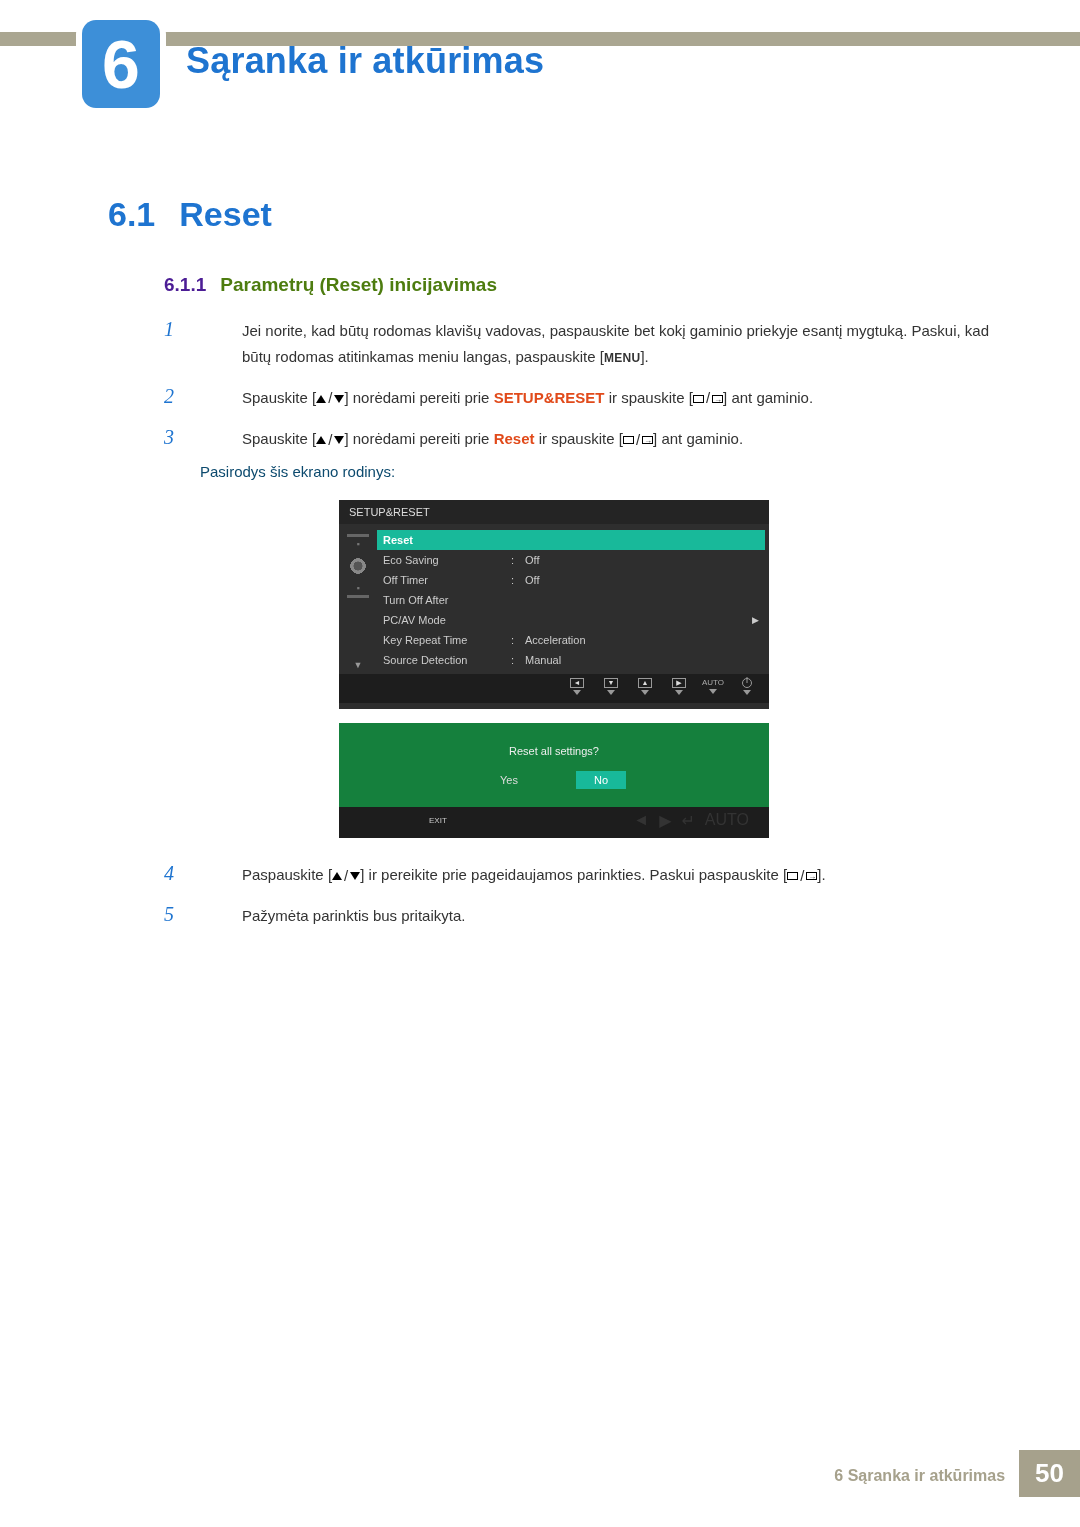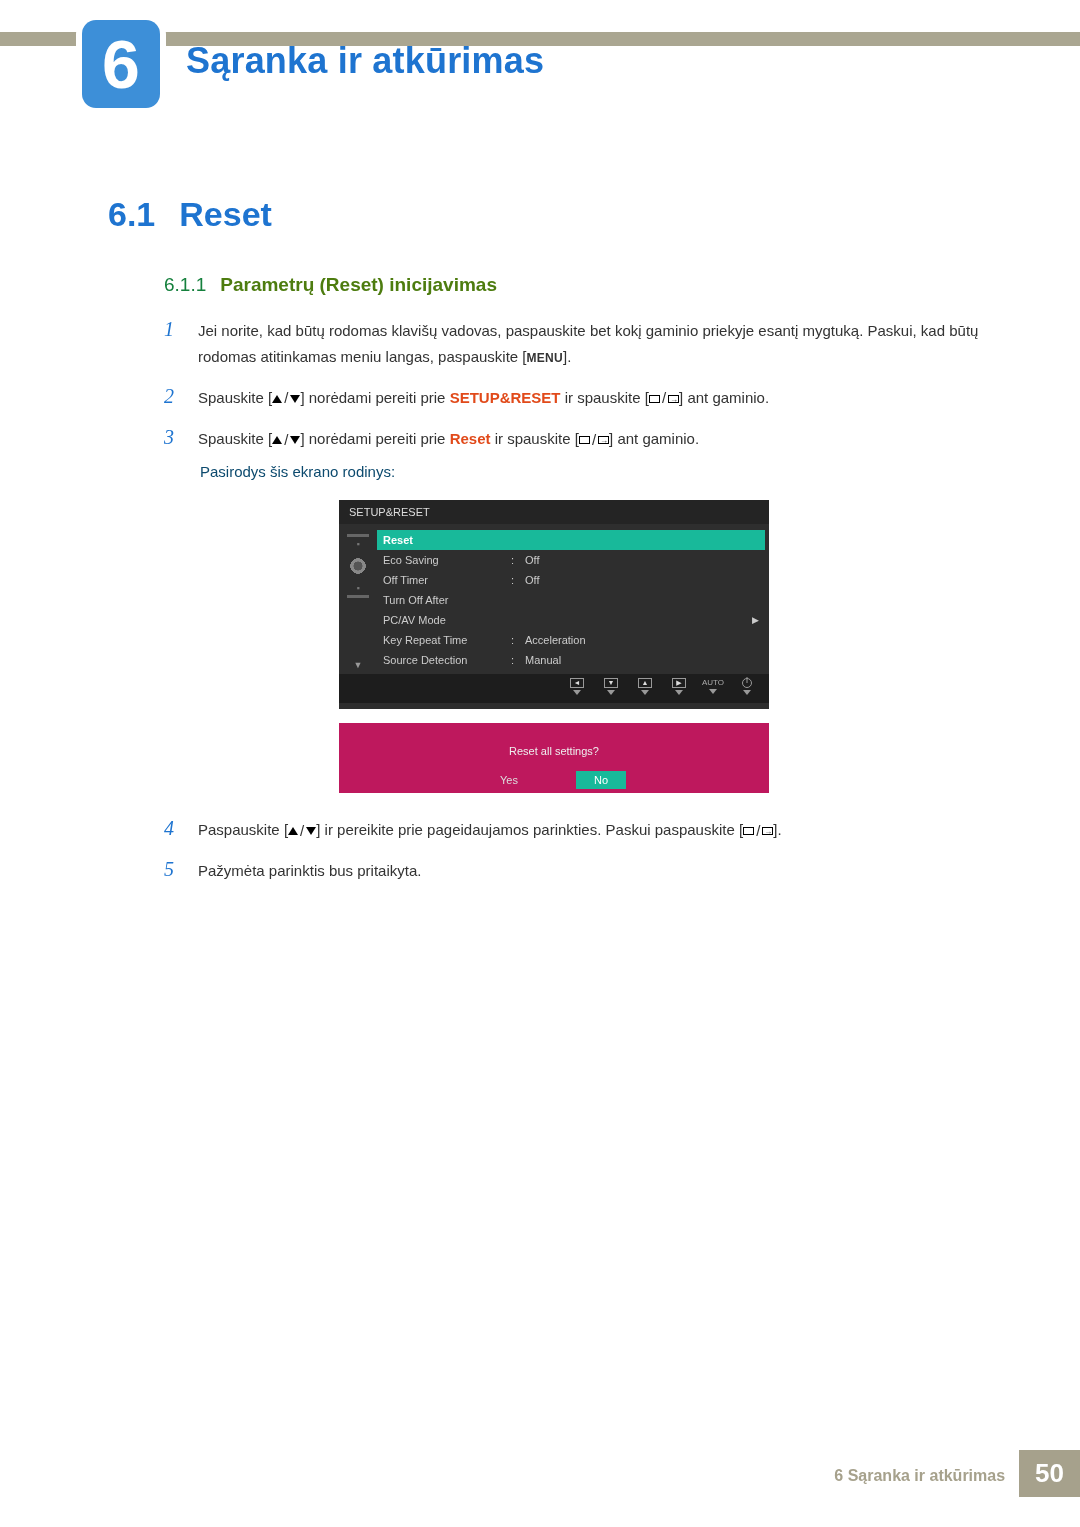--- a/index.html
+++ b/index.html
@@ -41,25 +41,25 @@
   }
   .content {
     position: absolute;
     top: 195px; left: 108px; right: 80px;
   }
   .h1-row { display: flex; gap: 24px; align-items: baseline; margin-bottom: 40px; }
   .h1-num { color: #1e74d0; font-size: 34px; font-weight: bold; }
   .h1-title { color: #1e74d0; font-size: 34px; font-weight: bold; }
   .intro { font-size: 15px; color: #333; margin-left: 56px; margin-bottom: 34px; }
   .h2-row { display: flex; gap: 14px; align-items: baseline; margin-left: 56px; margin-bottom: 22px; }
-  .h2-num { color: #15803d; font-size: 19px; font-weight: normal; }
+  .h2-num { color: #4c1d95; font-size: 19px; font-weight: bold; }
   .h2-title { color: #4d7c0f; font-size: 19px; font-weight: bold; }
   .step { display: flex; gap: 18px; margin-left: 56px; margin-bottom: 14px; align-items: flex-start; }
   .step-num { color: #1e74d0; font-size: 20px; font-style: italic; font-family: Georgia, serif; width: 16px; flex-shrink:0; line-height:1.1;}
-  .step-body { font-size: 15px; color: #333; line-height: 1.75; }
+  .step-body { font-size: 15px; color: #333; line-height: 1.75; margin-left: 44px; }
   .inline-bold-red { color: #e14a1a; font-weight: bold; }
   .inline-bold-menu { font-weight: bold; font-size: 12px; letter-spacing: 0.3px; }
   .updown { display:inline-flex; align-items:center; gap:2px; vertical-align:middle;}
   .tri { display:inline-block; width:0; height:0; }
   .tri.up { border-left:5px solid transparent; border-right:5px solid transparent; border-bottom:8px solid #000;}
   .tri.down { border-left:5px solid transparent; border-right:5px solid transparent; border-top:8px solid #000;}
   .src-icons { display:inline-flex; align-items:center; gap:2px; vertical-align:middle;}
   .src-icons .sq { width:11px; height:8px; border:1.5px solid #000; }
   .src-icons .sq.arrow { position:relative;}
   .src-icons .sq.arrow::after { content:"→"; position:absolute; font-size:8px; top:-3px; left:1px;}
@@ -106,25 +106,25 @@
     align-items:center;
   }
   .osd-nav .btn { color:#ddd; font-size:9px; display:flex; flex-direction:column; align-items:center; gap:2px; width:24px;}
   .osd-nav .btn .ic { width:14px; height:10px; border:1px solid #999; display:flex; align-items:center; justify-content:center; font-size:7px;}
   .osd-nav .btn .ptr { width:0;height:0;border-left:4px solid transparent;border-right:4px solid transparent;border-top:5px solid #999;}
   .osd-nav .auto { font-size:8px; color:#aaa;}
   .osd-nav .pwr { width:10px;height:10px;border:1px solid #999;border-radius:50%;position:relative;}
   .osd-nav .pwr::after{content:"";position:absolute;left:50%;top:-2px;width:1px;height:6px;background:#999;transform:translateX(-50%);}
 
   .osd-confirm {
-    background:#be185d;
+    background:#15803d;
     margin-top:14px;
   }
   .osd-confirm .msg { text-align:center; color:#eee; font-size:11px; padding:22px 0 14px 0;}
-  .osd-confirm .choice { display:flex; justify-content:center; gap:40px; padding-bottom:4px; font-size:11px;align-items:flex-end;}
+  .osd-confirm .choice { display:flex; justify-content:center; gap:40px; padding-bottom:18px; font-size:11px;align-items:flex-end;}
   .osd-confirm .choice .yes { color:#ddd; padding:3px 18px;}
   .osd-confirm .choice .no { background:#18b99a; color:#fff; padding:3px 18px;}
   .osd-confirm .nav2 { background:#1d1d1d; display:flex; justify-content:flex-end; gap:10px; padding:4px 10px 8px 10px; align-items:center;}
   .osd-confirm .nav2 .exit { color:#ccc; font-size:8px; margin-right:auto; margin-left:80px;}
 
   .footer {
     position: absolute;
     bottom: 30px; right: 0;
     display: flex;
     align-items: flex-end;
@@ -259,20 +259,43 @@
           </div>
       </div>
     </div>
 
     <div class="osd-confirm">
       <div class="msg">Reset all settings?</div>
       <div class="choice">
         <span class="yes">Yes</span>
         <span class="no">No</span>
       </div>
+      <div class="nav2">
+        <span class="exit">EXIT</span>
+        <div class="btn">
+            <div class="ic">◄</div>
+            <div class="ptr"></div>
+          </div>
+        <div class="btn">
+            <div class="ic">▶</div>
+            <div class="ptr"></div>
+          </div>
+        <div class="btn">
+            <div class="ic">↵</div>
+            <div class="ptr"></div>
+          </div>
+        <div class="btn">
+            <div class="auto">AUTO</div>
+            <div class="ptr"></div>
+          </div>
+        <div class="btn">
+            <div class="pwr"></div>
+            <div class="ptr"></div>
+          </div>
+      </div>
     </div>
   </div>
 
   <div class="step">
     <div class="step-num">4</div>
     <div class="step-body">
       <span>Paspauskite [</span><span class="updown"><span class="tri up"></span> / <span class="tri down"></span></span><span>] ir pereikite prie pageidaujamos parinkties. Paskui paspauskite [</span><span class="src-icons"><span class="sq"></span> / <span class="sq arrow"></span></span><span>].</span>
     </div>
   </div>
 

